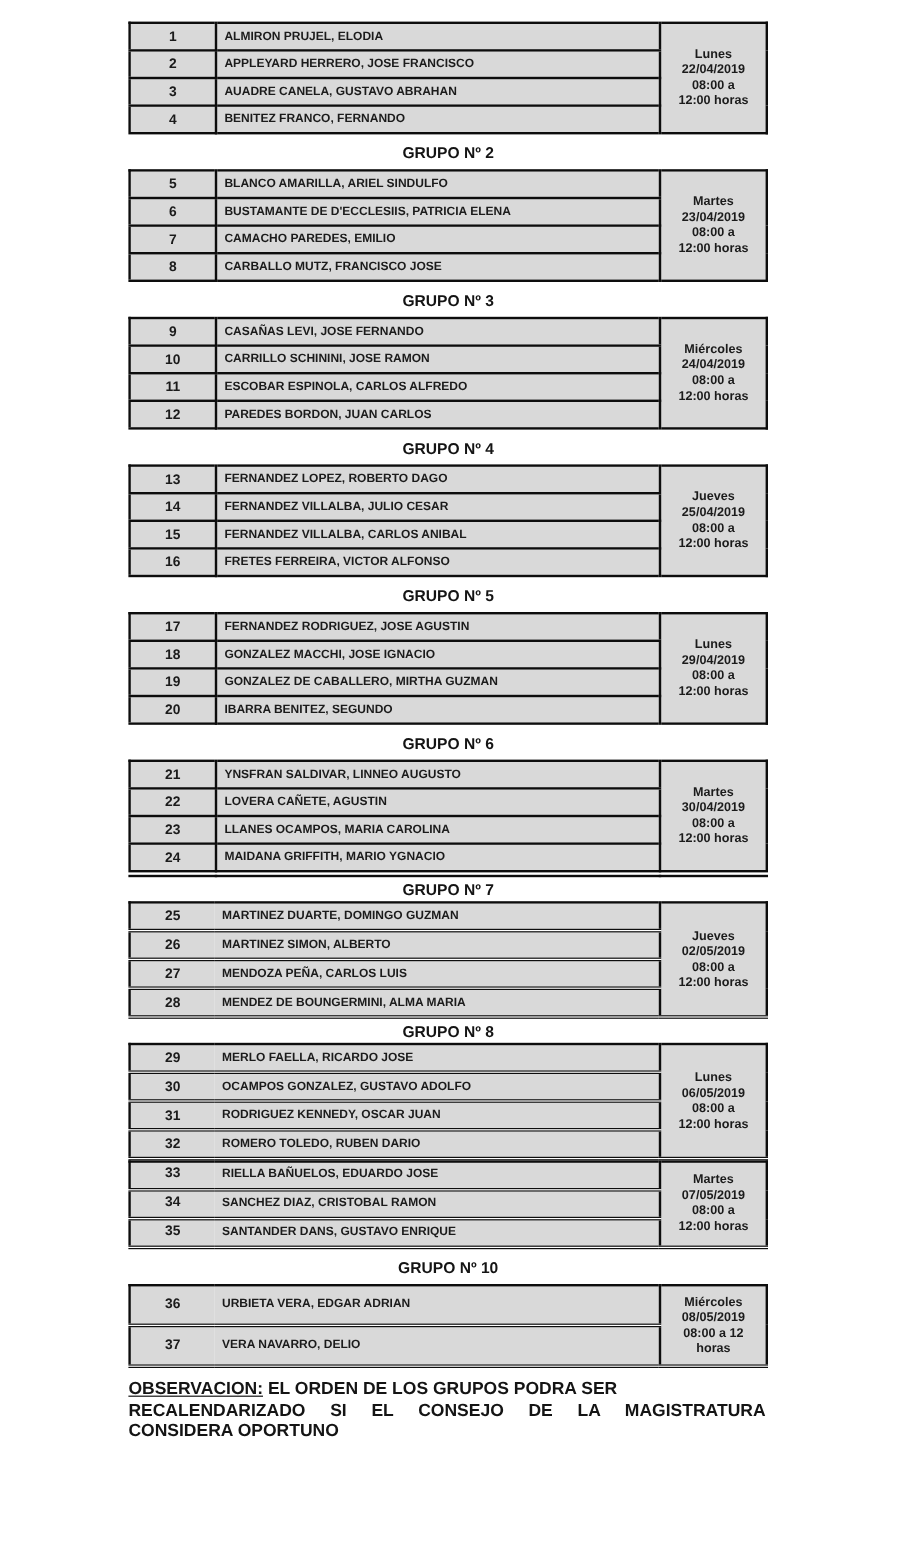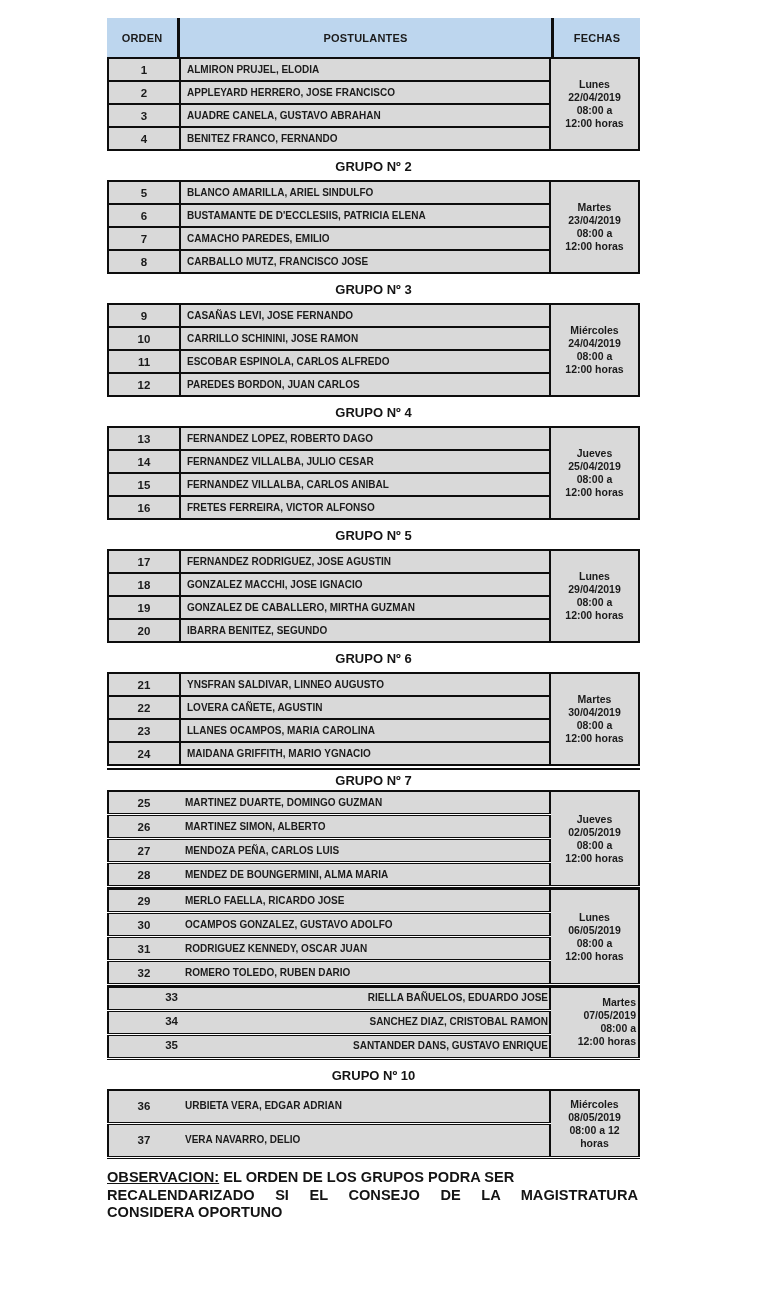--- a/index.html
+++ b/index.html
@@ -63,21 +63,21 @@
     background: #d9d9d9;
     font-weight: bold;
     color: #1b1b1b;
     border-bottom: 2px solid #0d0d0d;
     padding-top: 3.5px;
     padding-bottom: 3.5px;
     line-height: 14px;
     overflow: hidden;
   }
   .group-table.sep-double td { border-bottom: 3px double #0d0d0d; }
-  .group-table.compact td { padding-top: 3px; padding-bottom: 5px; line-height: 13px; text-align: right; }
+  .group-table.compact td { padding-top: 3px; padding-bottom: 5px; line-height: 13px; }
   .group-table.tall td    { padding-top: 6.5px; padding-bottom: 6.5px; }
 
   td.orden {
     width: 68px;
     text-align: center;
     font-size: 11.5px;
   }
   .group-table.with-divider td.orden { border-right: 2px solid #0d0d0d; }
   td.name {
     font-size: 10px;
@@ -110,29 +110,20 @@
     text-align-last: justify;
   }
   .obs-line.last { text-align: right; text-align-last: left; }
   .u { text-decoration: underline; }
 </style>
 </head>
 <body>
 
 <div class="page">
 
-  <table class="sched-header">
-    <thead>
-      <tr>
-        <th class="col-orden">ORDEN</th>
-        <th class="col-postulantes">POSTULANTES</th>
-        <th class="col-fechas">FECHAS</th>
-      </tr>
-    </thead>
-  </table>
 
   <div id="groups">
   <section class="group">
     <table class="group-table with-divider">
       <tbody>
             <tr>
               <td class="orden">1</td>
               <td class="name">ALMIRON PRUJEL, ELODIA</td>
               <td class="fecha" rowspan="4">Lunes
 22/04/2019
@@ -317,20 +308,21 @@
             </tr>
             <tr>
               <td class="orden">28</td>
               <td class="name">MENDEZ DE BOUNGERMINI, ALMA MARIA</td>
             </tr>
           </tbody>
     </table>
   </section>
 
   <section class="group tight">
+    <h2 class="group-title">GRUPO Nº 8</h2>
     <table class="group-table sep-double">
       <tbody>
             <tr>
               <td class="orden">29</td>
               <td class="name">MERLO FAELLA, RICARDO JOSE</td>
               <td class="fecha" rowspan="4">Lunes
 06/05/2019
 08:00 a
 12:00 horas</td>
             </tr>

